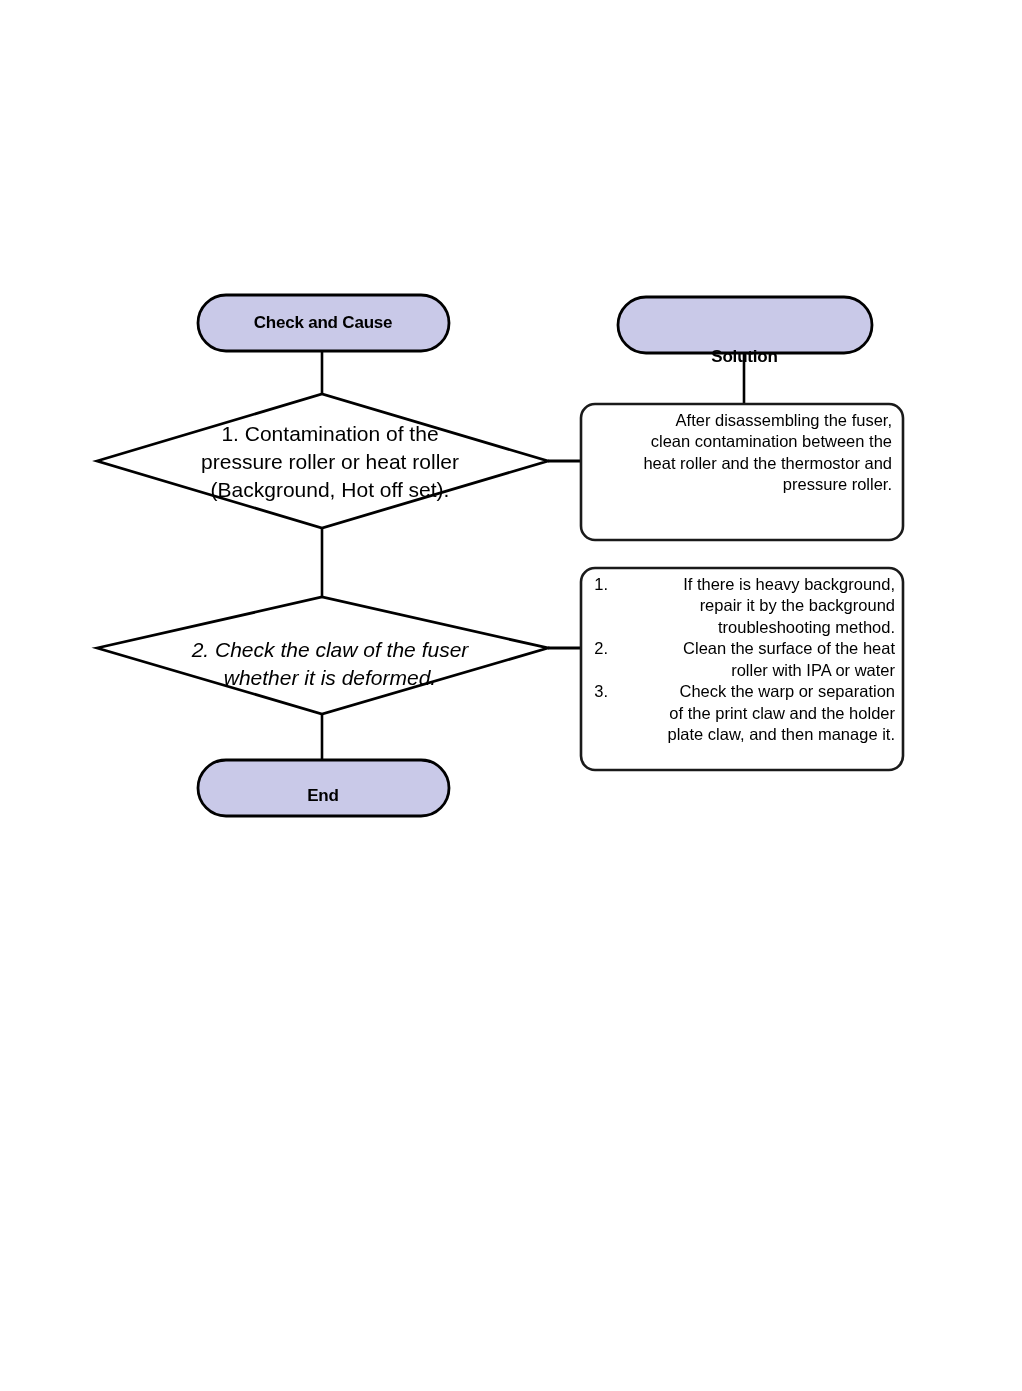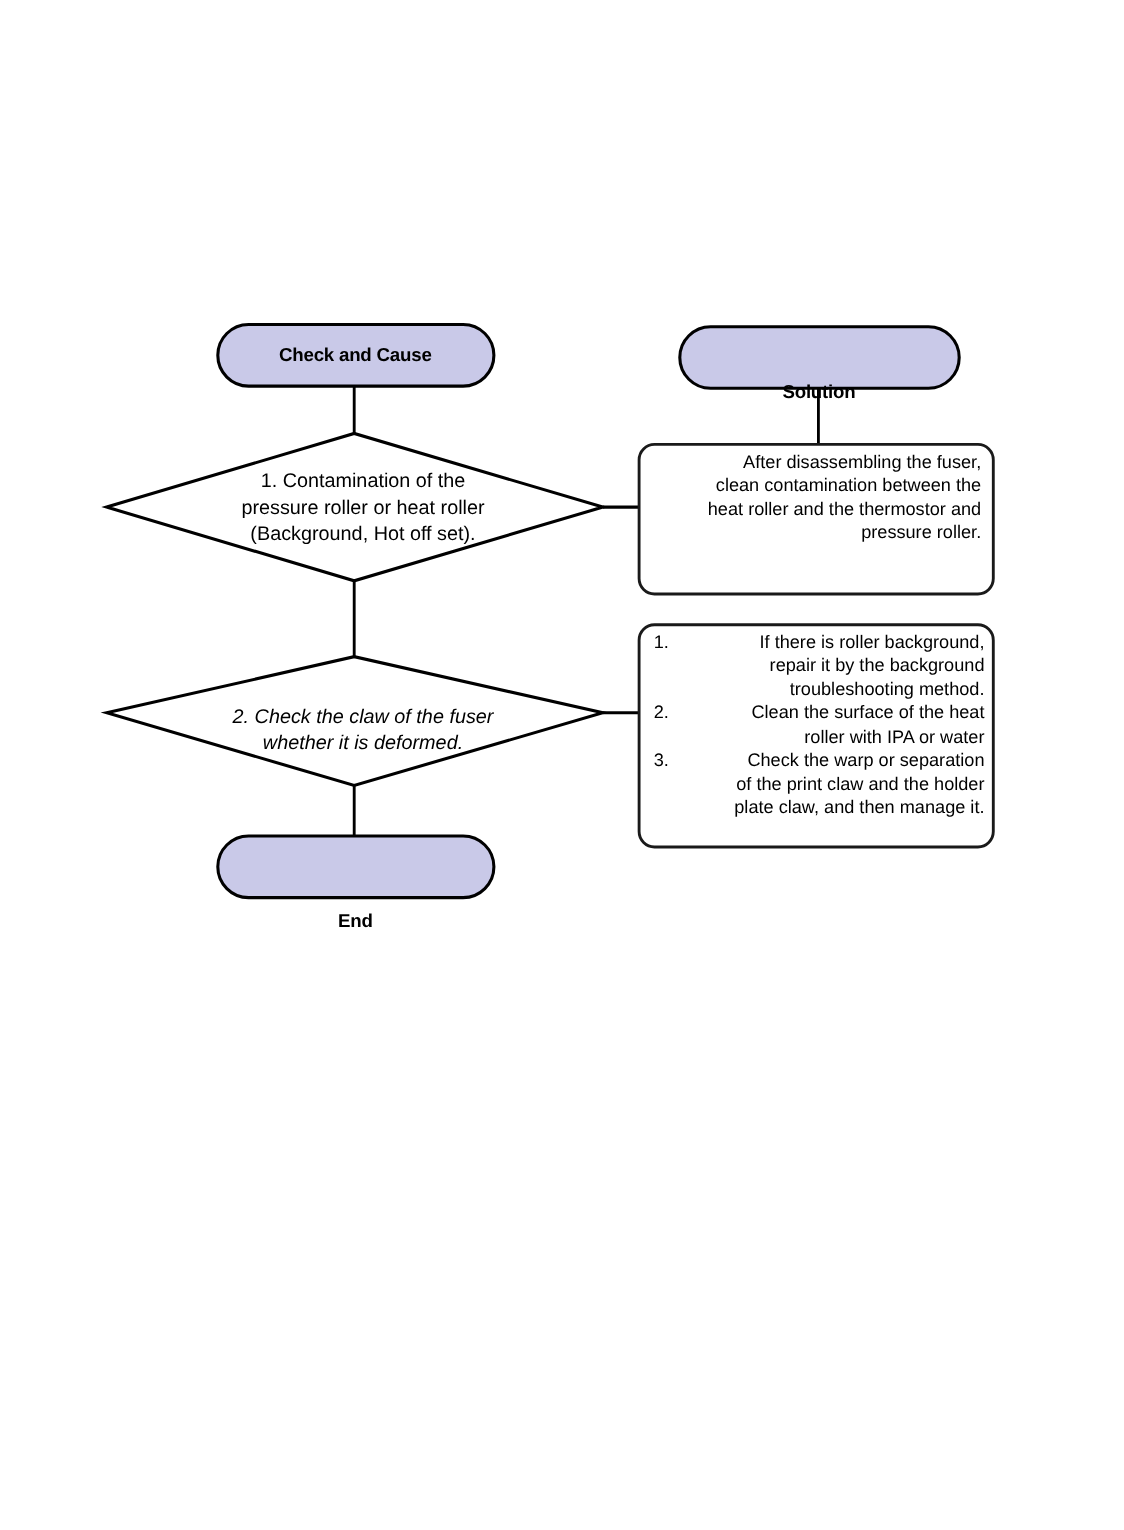--- a/index.html
+++ b/index.html
@@ -38,21 +38,21 @@
     text-align: center;
     color: #000000;
     pointer-events: none;
   }
   .pill-label {
     font-weight: bold;
     font-size: 17px;
     letter-spacing: -0.2px;
   }
   .diamond-label {
-    font-size: 18px;
+    font-size: 21px;
     line-height: 1.33;
     white-space: pre-line;
   }
   .box-text {
     position: absolute;
     box-sizing: border-box;
     font-size: 16.5px;
     line-height: 1.30;
     color: #000000;
     text-align: right;
@@ -69,21 +69,21 @@
     flex: 0 0 18px;
   }
   .num-item .txt {
     flex: 1 1 auto;
     white-space: pre-line;
   }
 
   
   #pill-check  { left: 197px; top: 294px;  width: 252px; height: 57px; }
   #pill-solution { left: 617px; top: 296px; width: 255px; height: 57px; margin-top: 32px; }
-  #pill-end    { left: 197px; top: 759px;  width: 252px; height: 74px; margin-top: 42px; }
+  #pill-end    { left: 197px; top: 759px;  width: 252px; height: 74px; }
 
   
   #diamond1-label { left: 150px; top: 420px; width: 360px; height: 84px; }
   #diamond2-label { left: 150px; top: 636px; width: 360px; height: 56px; font-style: italic; }
 
   
   #solbox1-text { left: 592px; top: 410px; width: 300px; }
   #solbox2-text { left: 590px; top: 574px; width: 305px; }
 </style>
 </head>
@@ -136,21 +136,21 @@
   <div class="box-text" id="solbox1-text">
     <div class="box-line">After disassembling the fuser,</div>
     <div class="box-line">clean contamination between the</div>
     <div class="box-line">heat roller and the thermostor and</div>
     <div class="box-line">pressure roller.</div>
   </div>
 
   <div class="box-text" id="solbox2-text">
     <div class="num-item">
       <span class="num">1.</span>
-      <span class="txt">If there is roller background,
+      <span class="txt">If there is heavy background,
 repair it by the background
 troubleshooting method.</span>
     </div>
     <div class="num-item">
       <span class="num">2.</span>
       <span class="txt">Clean the surface of the heat
 roller with IPA or water</span>
     </div>
     <div class="num-item">
       <span class="num">3.</span>

